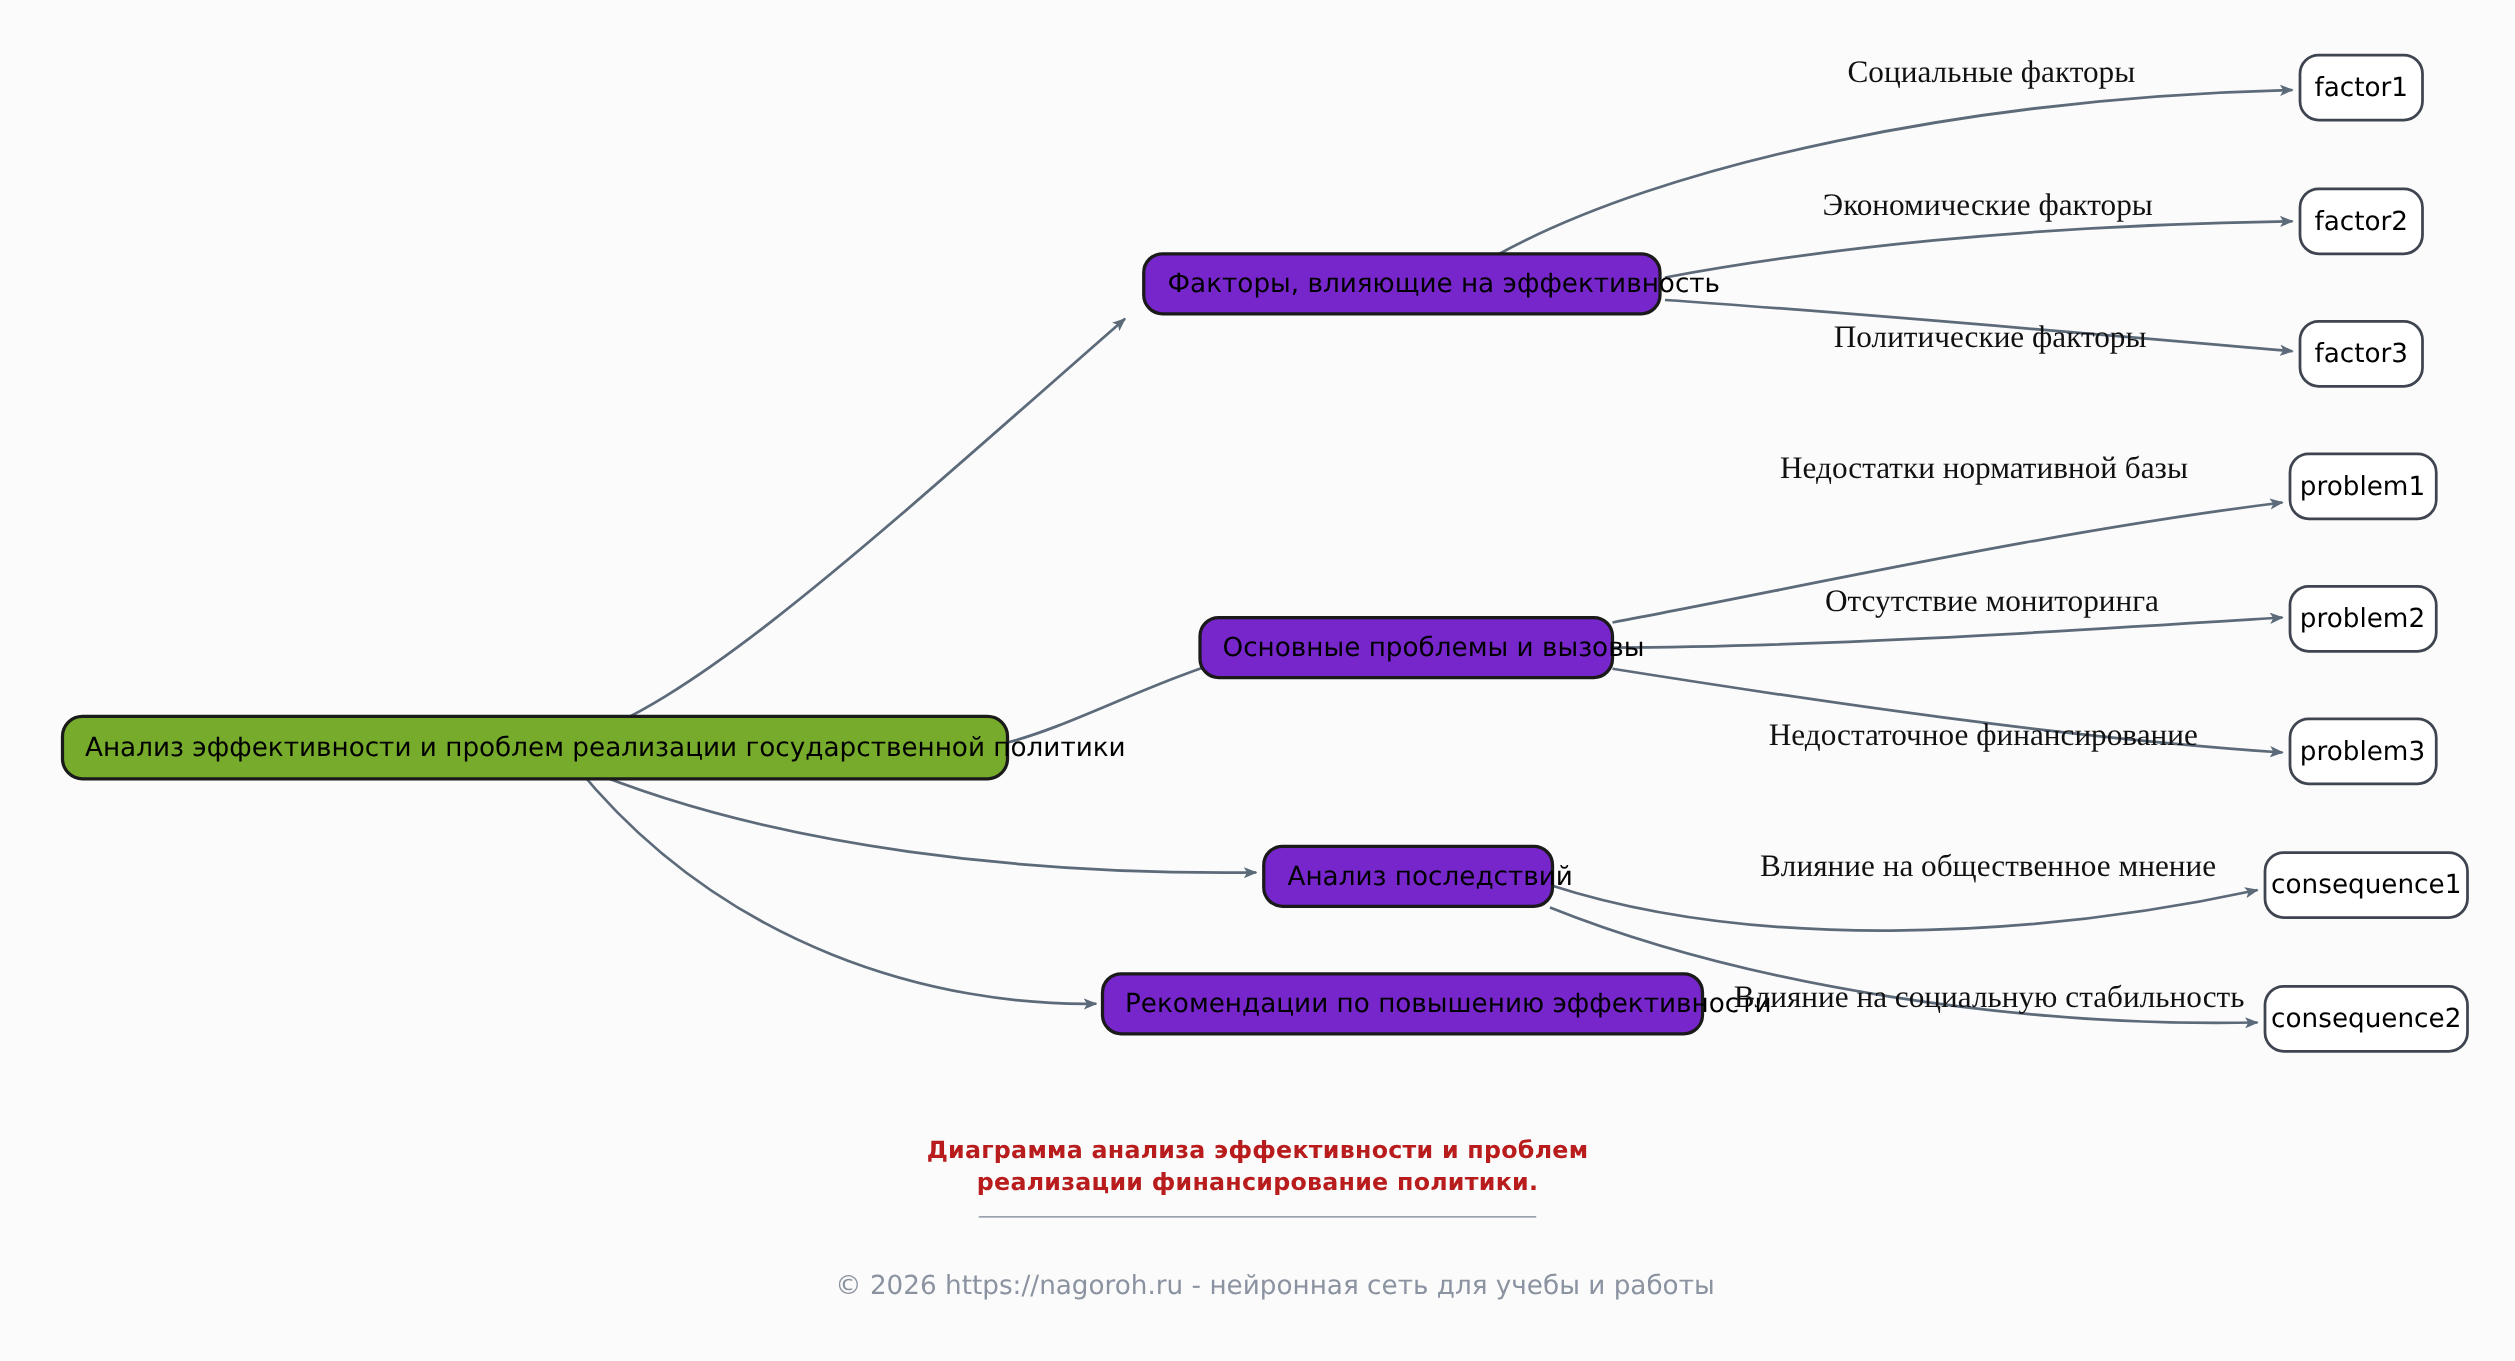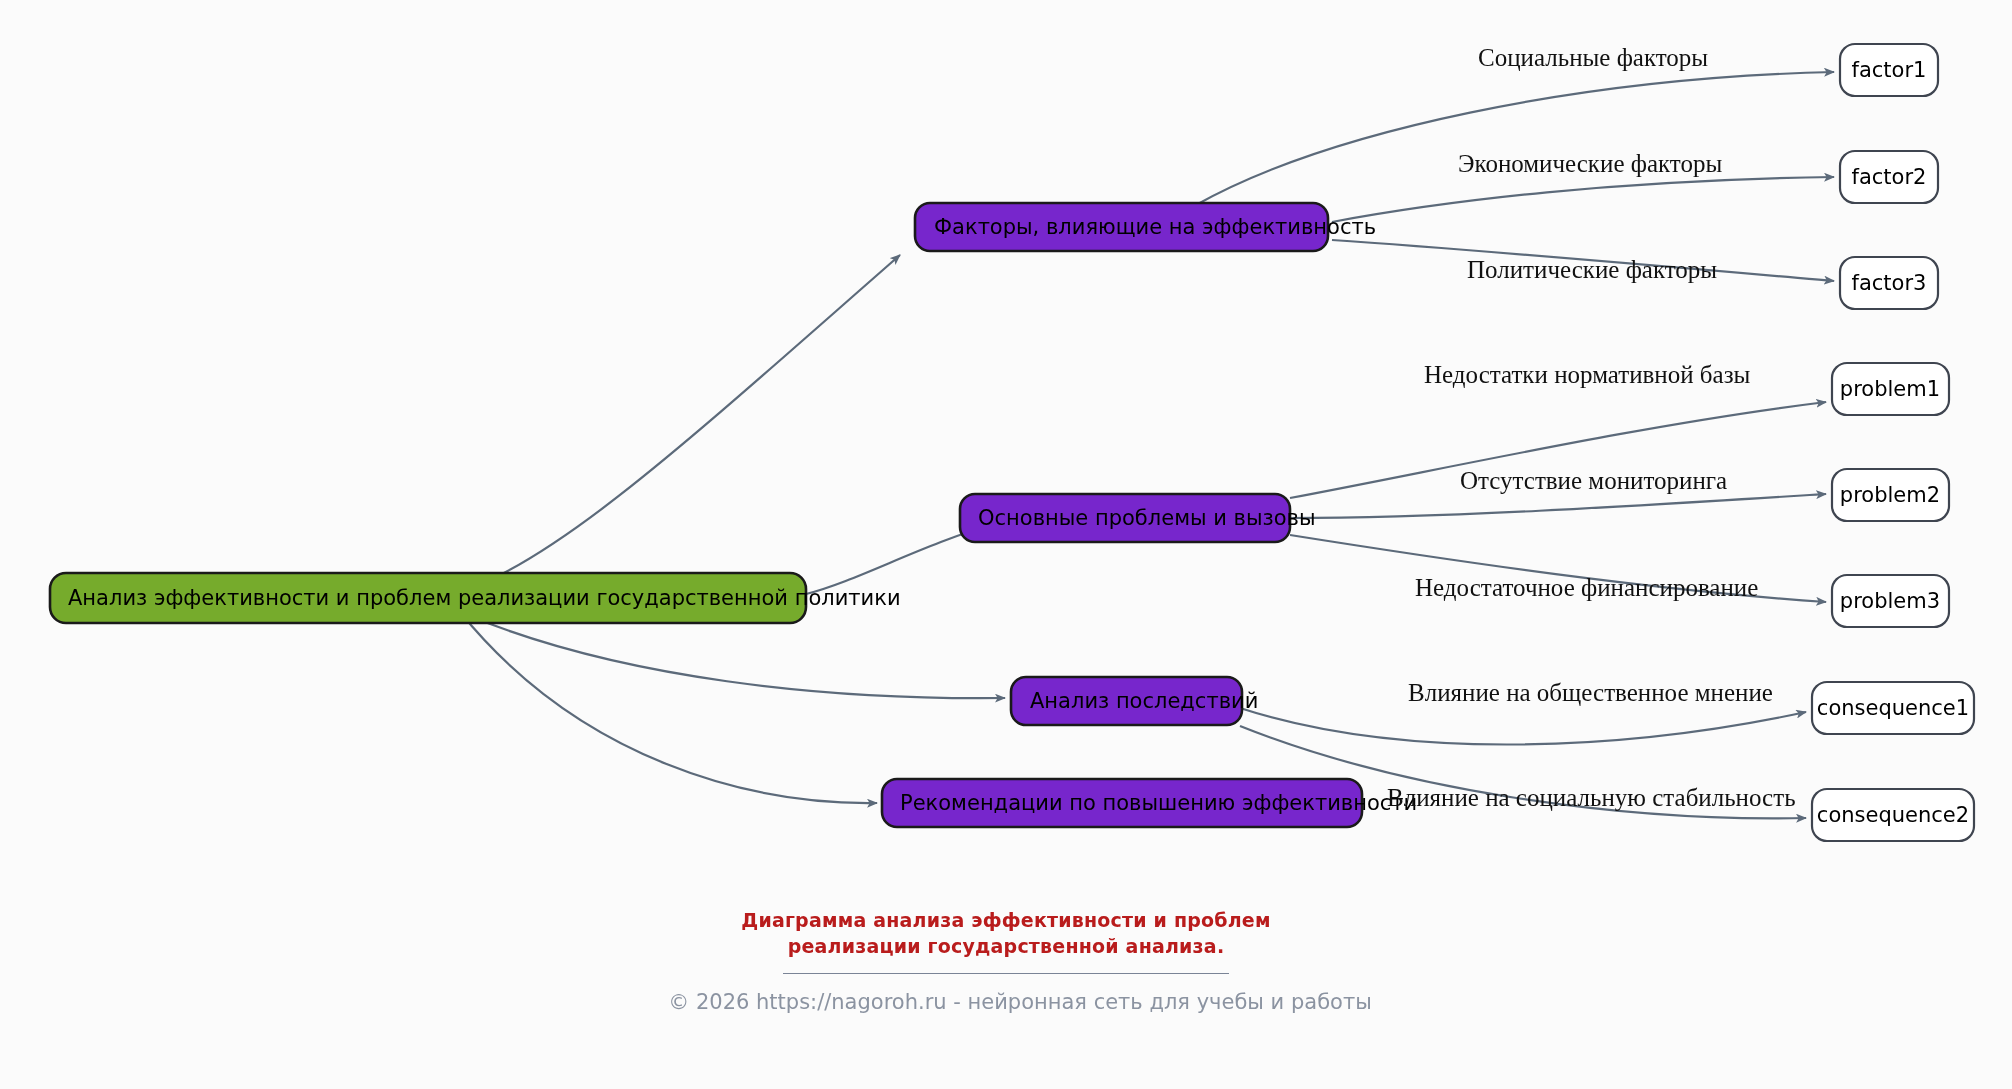--- a/index.html
+++ b/index.html
@@ -75,21 +75,21 @@
     line-height: 1.35;
     letter-spacing: 0.2px;
   }
   .caption-rule {
     width: 446px;
     height: 0;
     border-top: 1.6px solid #7a8496;
     margin: 14px auto 0 auto;
   }
   .caption-copy {
-    margin-top: 16px;
+    margin-top: 42px;
     font-family: "DejaVu Sans", sans-serif;
     font-size: 21px;
     color: #8b93a1;
     padding-left: 28px;
   }
 </style>
 </head>
 <body>
 
 <div id="diagram-root">
@@ -195,19 +195,19 @@
       <text class="edge-label" x="1415" y="590">Недостаточное финансирование</text>
 
       <text class="edge-label" x="1408" y="695">Влияние на общественное мнение</text>
       <text class="edge-label" x="1387" y="800">Влияние на социальную стабильность</text>
     </g>
   </svg>
 
   <div class="caption-block">
     <div class="caption-title">
       <div>Диаграмма анализа эффективности и проблем</div>
-      <div>реализации государственной анализа.</div>
+      <div>реализации финансирование политики.</div>
     </div>
     <div class="caption-rule"></div>
     <div class="caption-copy">© 2026 https://nagoroh.ru - нейронная сеть для учебы и работы</div>
   </div>
 
 </div>
 
 </body></html>

